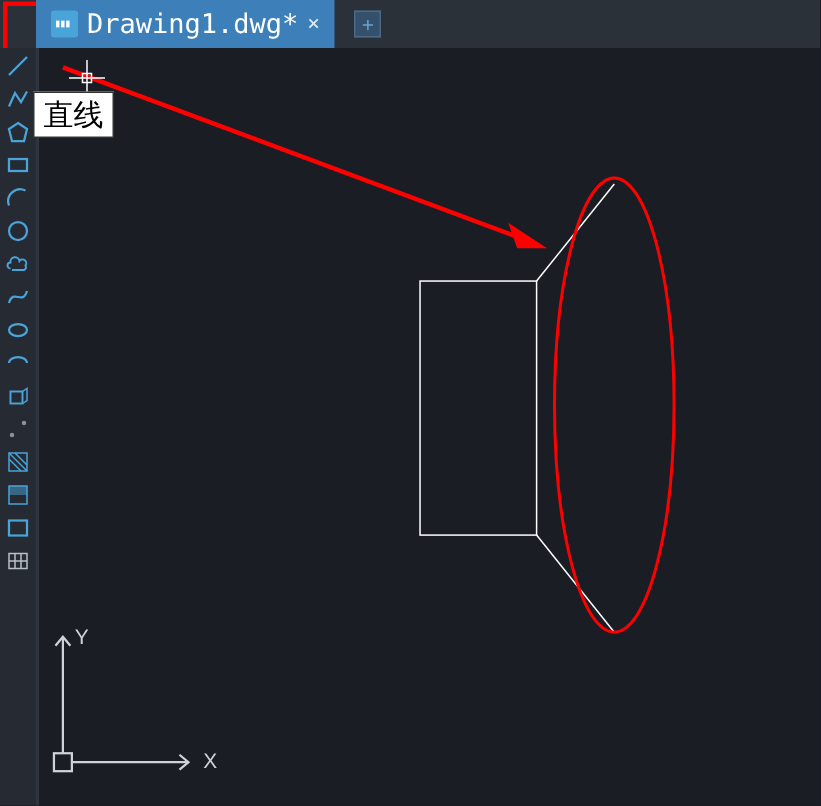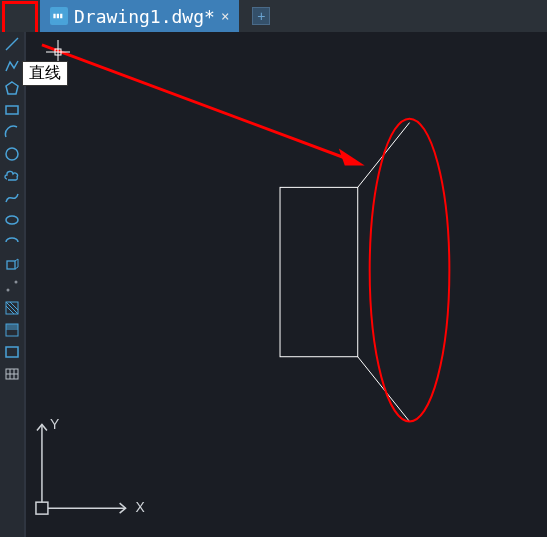--- a/index.html
+++ b/index.html
@@ -9,21 +9,21 @@
     background: #1a1d24;
     font-family: "Microsoft YaHei", Arial, sans-serif;
     overflow: hidden;
     position: relative;
   }
   .tab-bar {
     height: 32px;
     background: #2b3138;
     display: flex;
     align-items: stretch;
-    padding-left: 40px;
+    padding-left: 24px;
   }
   .tab {
     display: flex;
     align-items: center;
     gap: 6px;
     background: #3d7fb8;
     color: #fff;
     font-size: 18px;
     padding: 0 10px;
     min-width: 190px;
@@ -110,21 +110,21 @@
     height: 44px;
     border: 3px solid #ff0000;
     pointer-events: none;
   }
   .tooltip {
     position: absolute;
     left: 22px;
     top: 61px;
     background: #ffffff;
     color: #000;
-    font-size: 16px;
+    font-size: 20px;
     padding: 1px 6px;
     border: 1px solid #333;
     font-family: "SimSun", sans-serif;
   }
   .cursor-cross {
     position: absolute;
     left: 46px;
     top: 40px;
     color: #fff;
     pointer-events: none;

